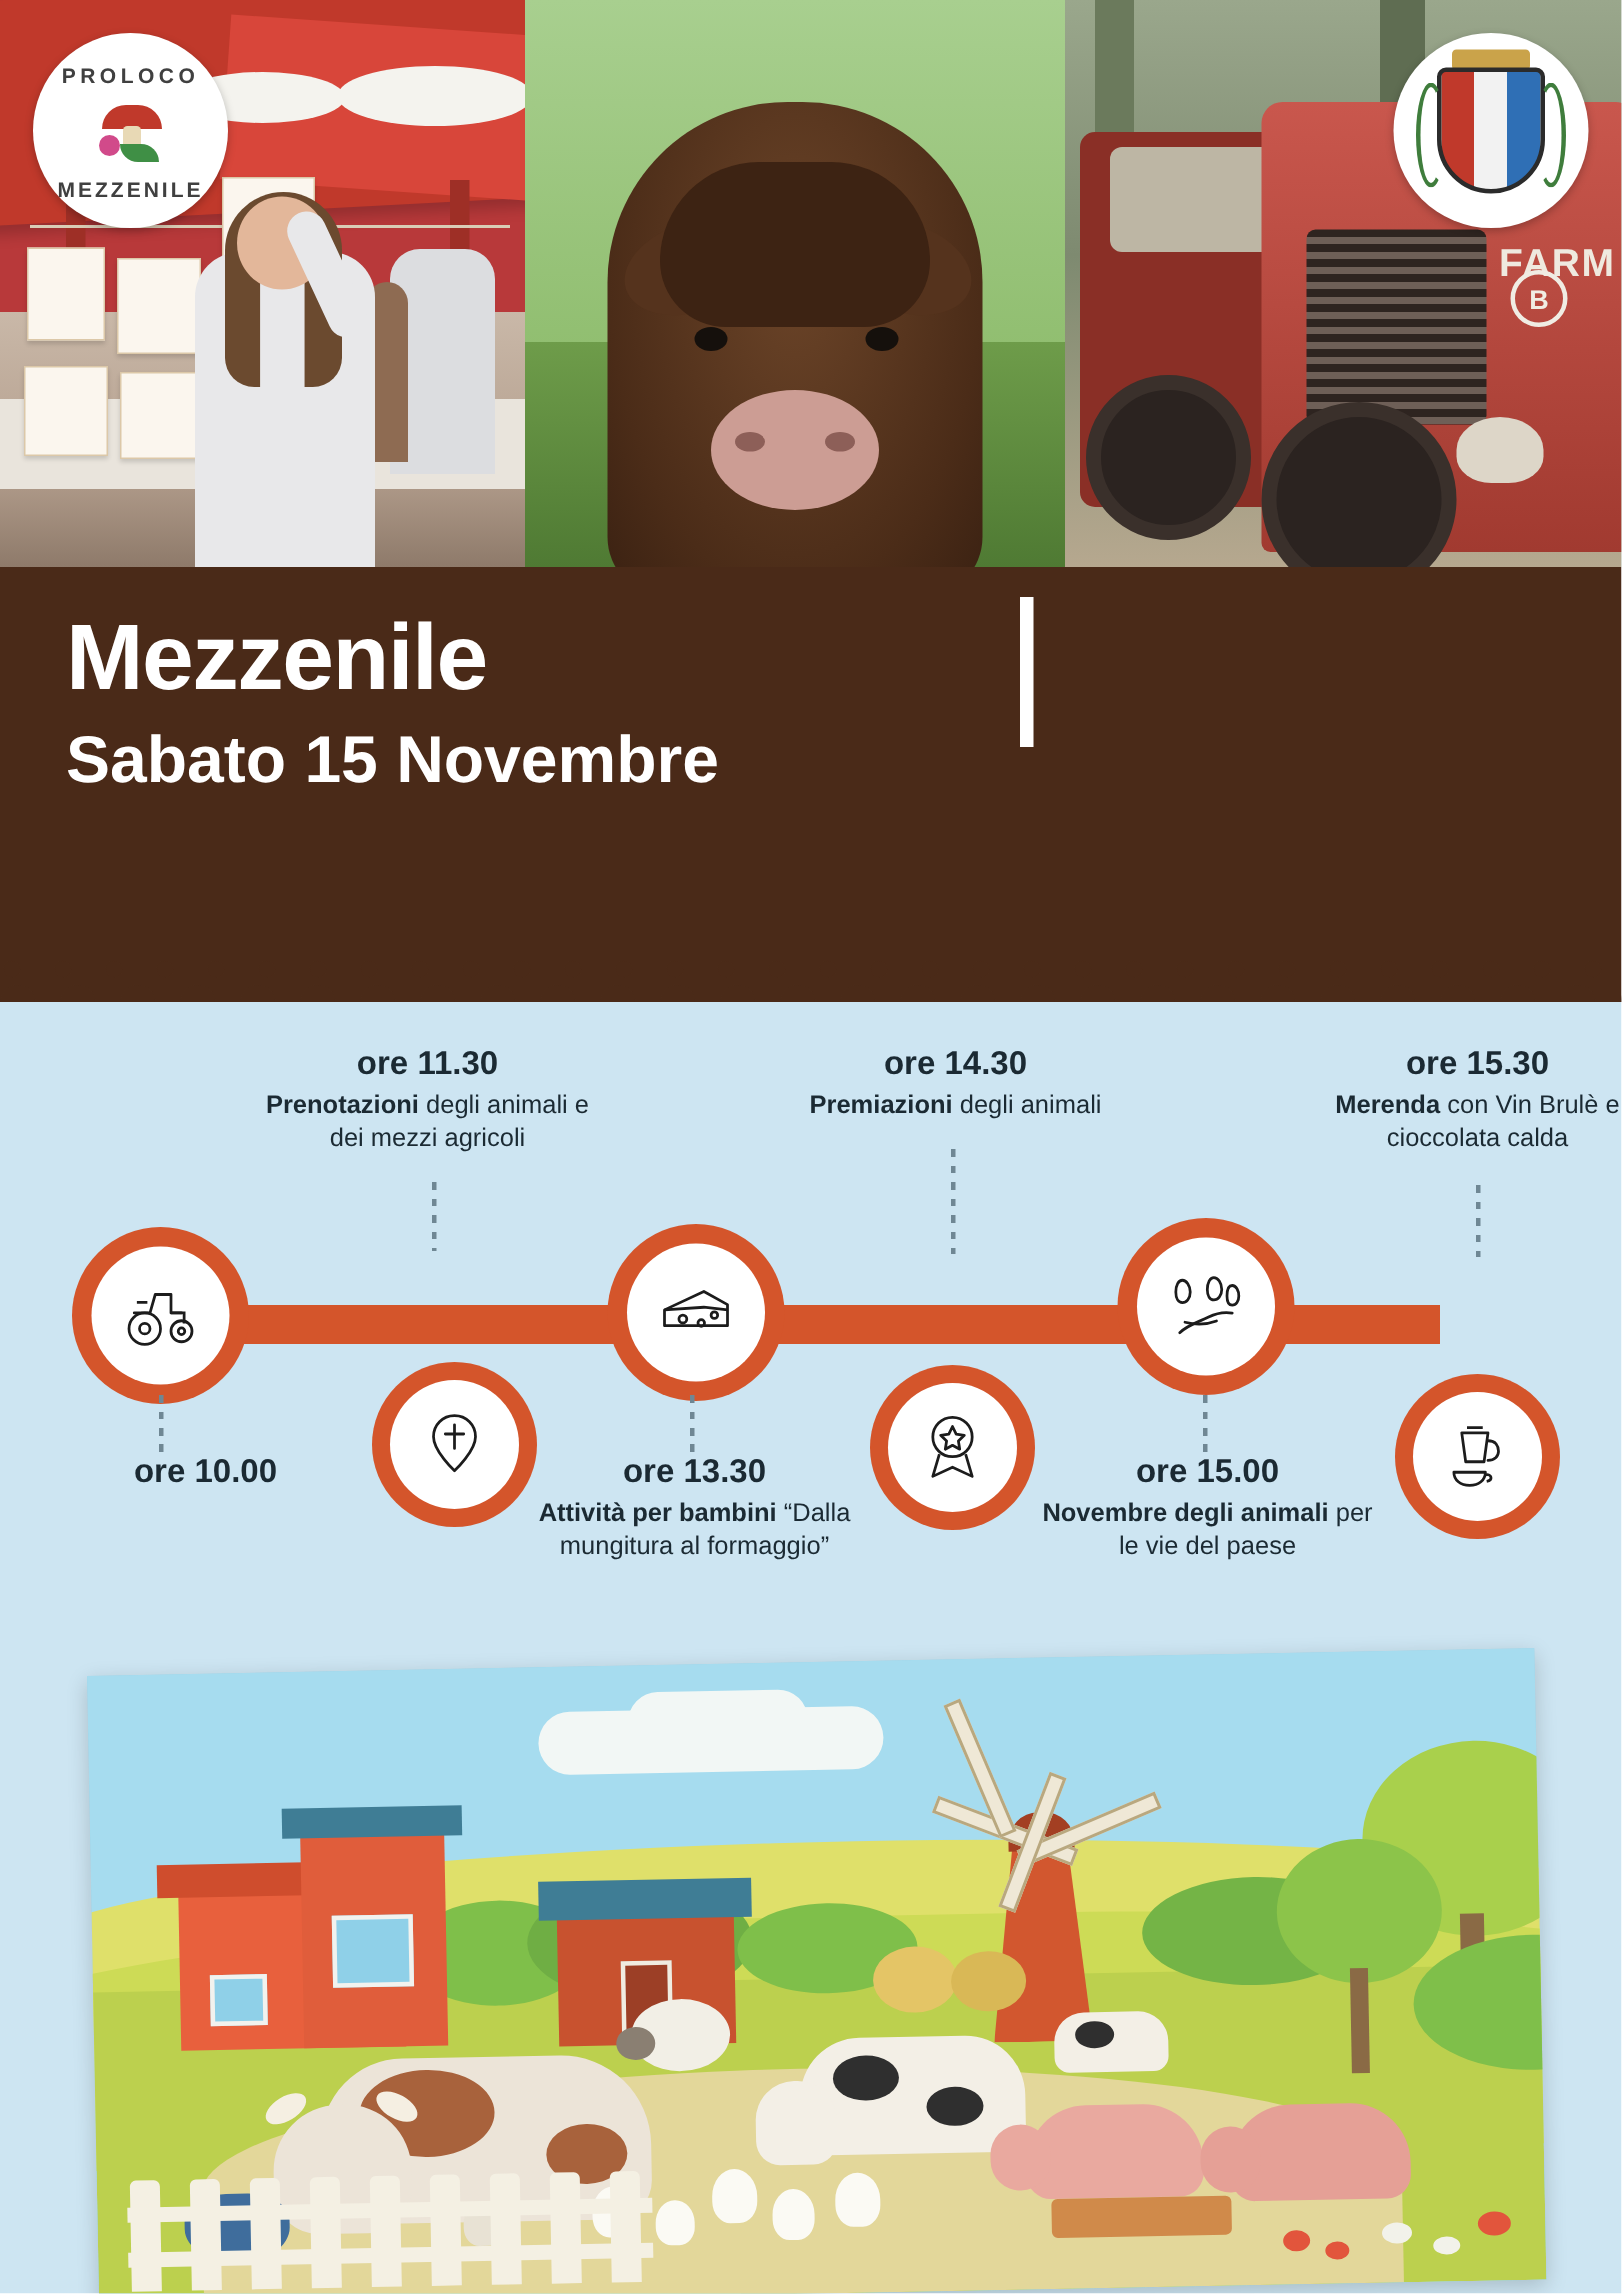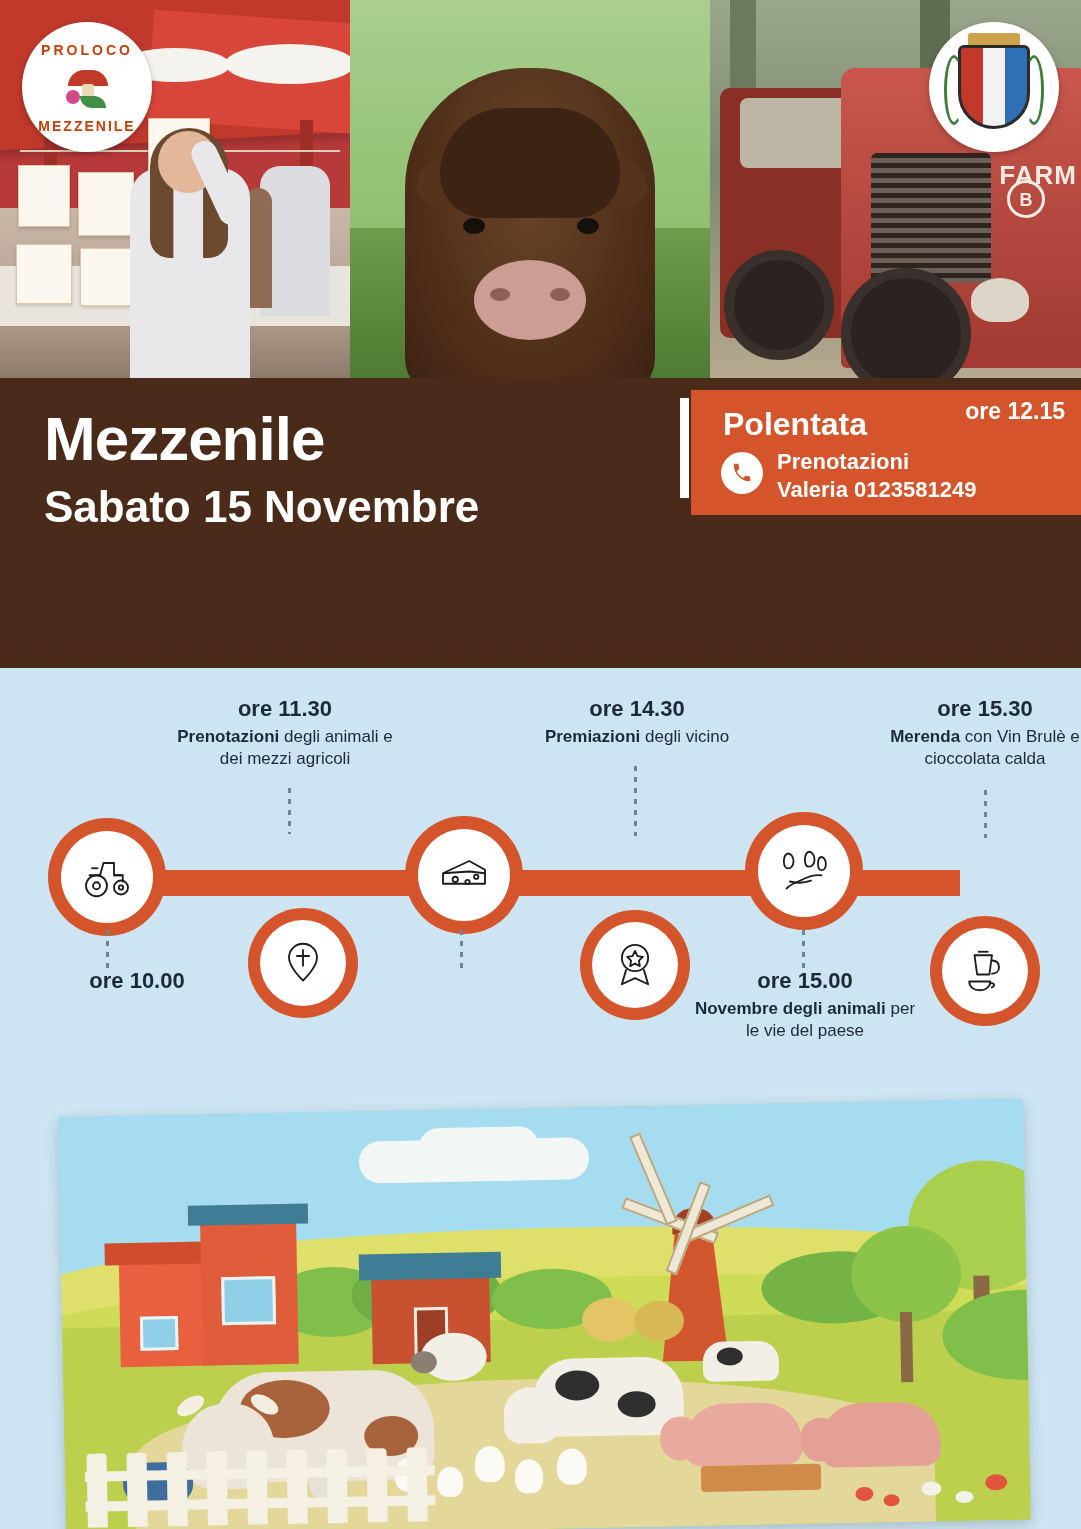--- a/index.html
+++ b/index.html
@@ -147,21 +147,21 @@
     border-radius: 50%;
     background: #ffffff;
     display: flex; align-items: center; justify-content: center;
     box-shadow: 0 2px 6px rgba(0,0,0,.25);
   }
   .logo-proloco { top: 22px; left: 22px; width: 130px; height: 130px; }
   .logo-comune  { top: 22px; right: 22px; width: 130px; height: 130px; }
   .proloco-inner { position: relative; width: 130px; height: 130px; }
   .proloco-ring-text {
     position: absolute; inset: 0;
-    font: bold 14px "Liberation Sans", sans-serif; color: #c2410c;
+    font: bold 14px "Liberation Sans", sans-serif; color: #404040;
   }
   .pl-top {
     position: absolute; top: 20px; left: 0; width: 130px; text-align: center;
     letter-spacing: 3px; transform: rotate(0deg);
   }
   .pl-bottom {
     position: absolute; bottom: 18px; left: 0; width: 130px; text-align: center;
     letter-spacing: 2px;
   }
   .pl-mush { position: absolute; top: 48px; left: 46px; width: 40px; height: 16px; background: #c0392b; border-radius: 20px 20px 0 0; }
@@ -417,33 +417,20 @@
     </div>
   </div>
 
   <div class="brown-band">
     <div class="title-block">
       <div class="t-mezzenile">Mezzenile</div>
       <div class="t-sabato">Sabato 15 Novembre</div>
     </div>
 
     <div class="polenta-rule"></div>
-    <div class="polenta-box">
-      <div class="p-title">Polentata</div>
-      <div class="p-ore">ore 12.15</div>
-      <div class="p-phone-icon">
-        <svg viewBox="0 0 24 24" aria-hidden="true">
-          <path d="M6.6 10.8c1.4 2.8 3.8 5.1 6.6 6.6l2.2-2.2c.3-.3.7-.4 1-.2 1.1.4 2.4.6 3.6.6.6 0 1 .4 1 1V20c0 .6-.4 1-1 1C11.3 21 3 12.7 3 2.9c0-.6.4-1 1-1h3.4c.6 0 1 .4 1 1 0 1.3.2 2.5.6 3.6.1.4 0 .8-.2 1l-2.2 2.3z"></path>
-        </svg>
-      </div>
-      <div class="p-contact">
-        <div>Prenotazioni</div>
-        <div>Valeria 0123581249</div>
-      </div>
-    </div>
     <div class="band-dots"></div>
   </div>
 
   <div class="timeline-section">
 
     <div class="tl-track">
       <div class="tl-link" style="left:140px;width:180px;"></div>
       <div class="tl-link" style="left:290px;width:150px;"></div>
       <div class="tl-link" style="left:480px;width:160px;"></div>
       <div class="tl-link" style="left:640px;width:140px;"></div>
@@ -523,39 +510,45 @@
       <div class="tl-time">ore 11.30</div>
       <div class="tl-desc">
         <b>Prenotazioni</b><span> degli animali e dei mezzi agricoli</span>
       </div>
     </div>
     <div class="dotline" style="left:288px;top:120px;height:46px;"></div>
 
     <div class="tl-label" style="left:522px;top:28px;">
       <div class="tl-time">ore 14.30</div>
       <div class="tl-desc">
-        <b>Premiazioni</b><span> degli vicino</span>
+        <b>Premiazioni</b><span> degli animali</span>
       </div>
     </div>
     <div class="dotline" style="left:634px;top:98px;height:70px;"></div>
 
     <div class="tl-label" style="left:870px;top:28px;">
       <div class="tl-time">ore 15.30</div>
       <div class="tl-desc">
         <b>Merenda</b><span> con Vin Brulè e cioccolata calda</span>
       </div>
     </div>
     <div class="dotline" style="left:984px;top:122px;height:48px;"></div>
 
     <div class="dotline" style="left:106px;top:262px;height:44px;"></div>
     <div class="tl-label" style="left:22px;top:300px;">
       <div class="tl-time">ore 10.00</div>
     </div>
 
     <div class="dotline" style="left:460px;top:262px;height:44px;"></div>
+    <div class="tl-label" style="left:348px;top:300px;">
+      <div class="tl-time">ore 13.30</div>
+      <div class="tl-desc">
+        <b>Attività per bambini</b><span> “Dalla mungitura al formaggio”</span>
+      </div>
+    </div>
 
     <div class="dotline" style="left:802px;top:262px;height:44px;"></div>
     <div class="tl-label" style="left:690px;top:300px;">
       <div class="tl-time">ore 15.00</div>
       <div class="tl-desc">
         <b>Novembre degli animali</b><span> per le vie del paese</span>
       </div>
     </div>
   </div>
 

